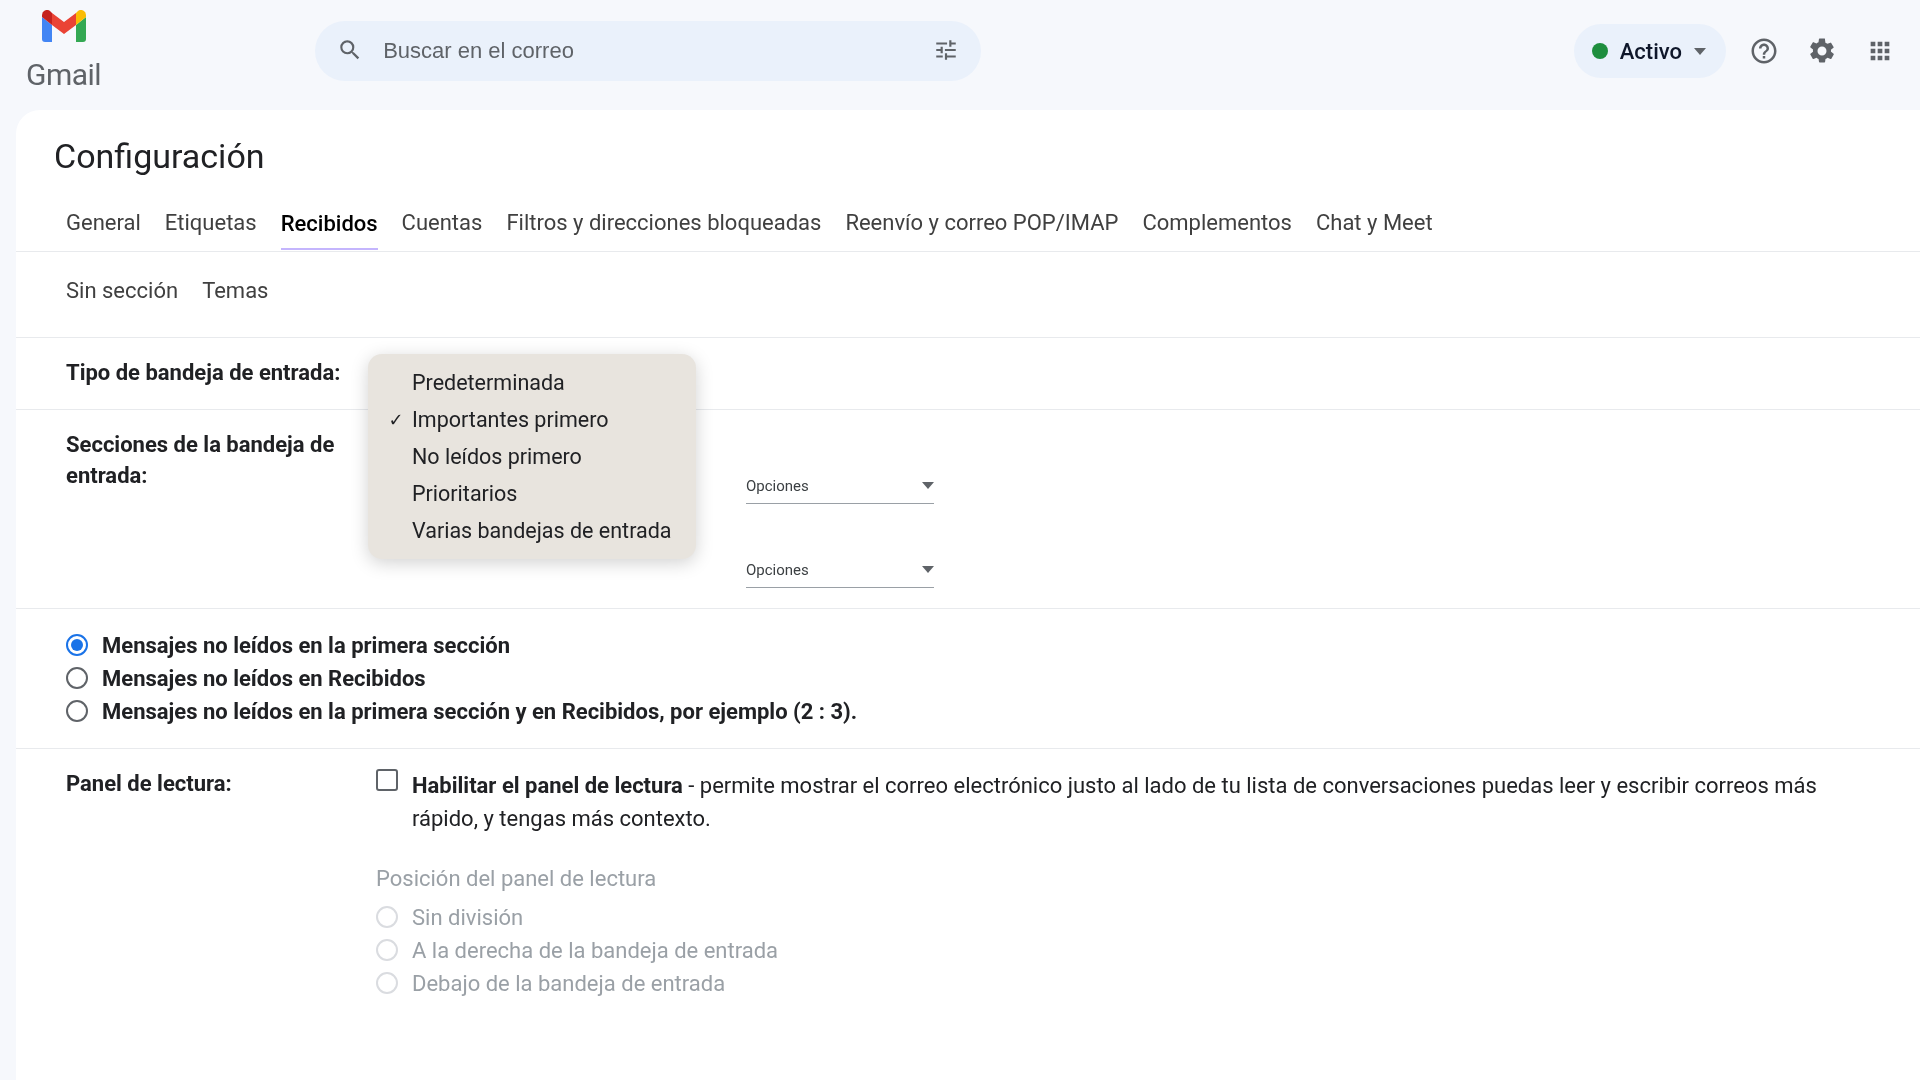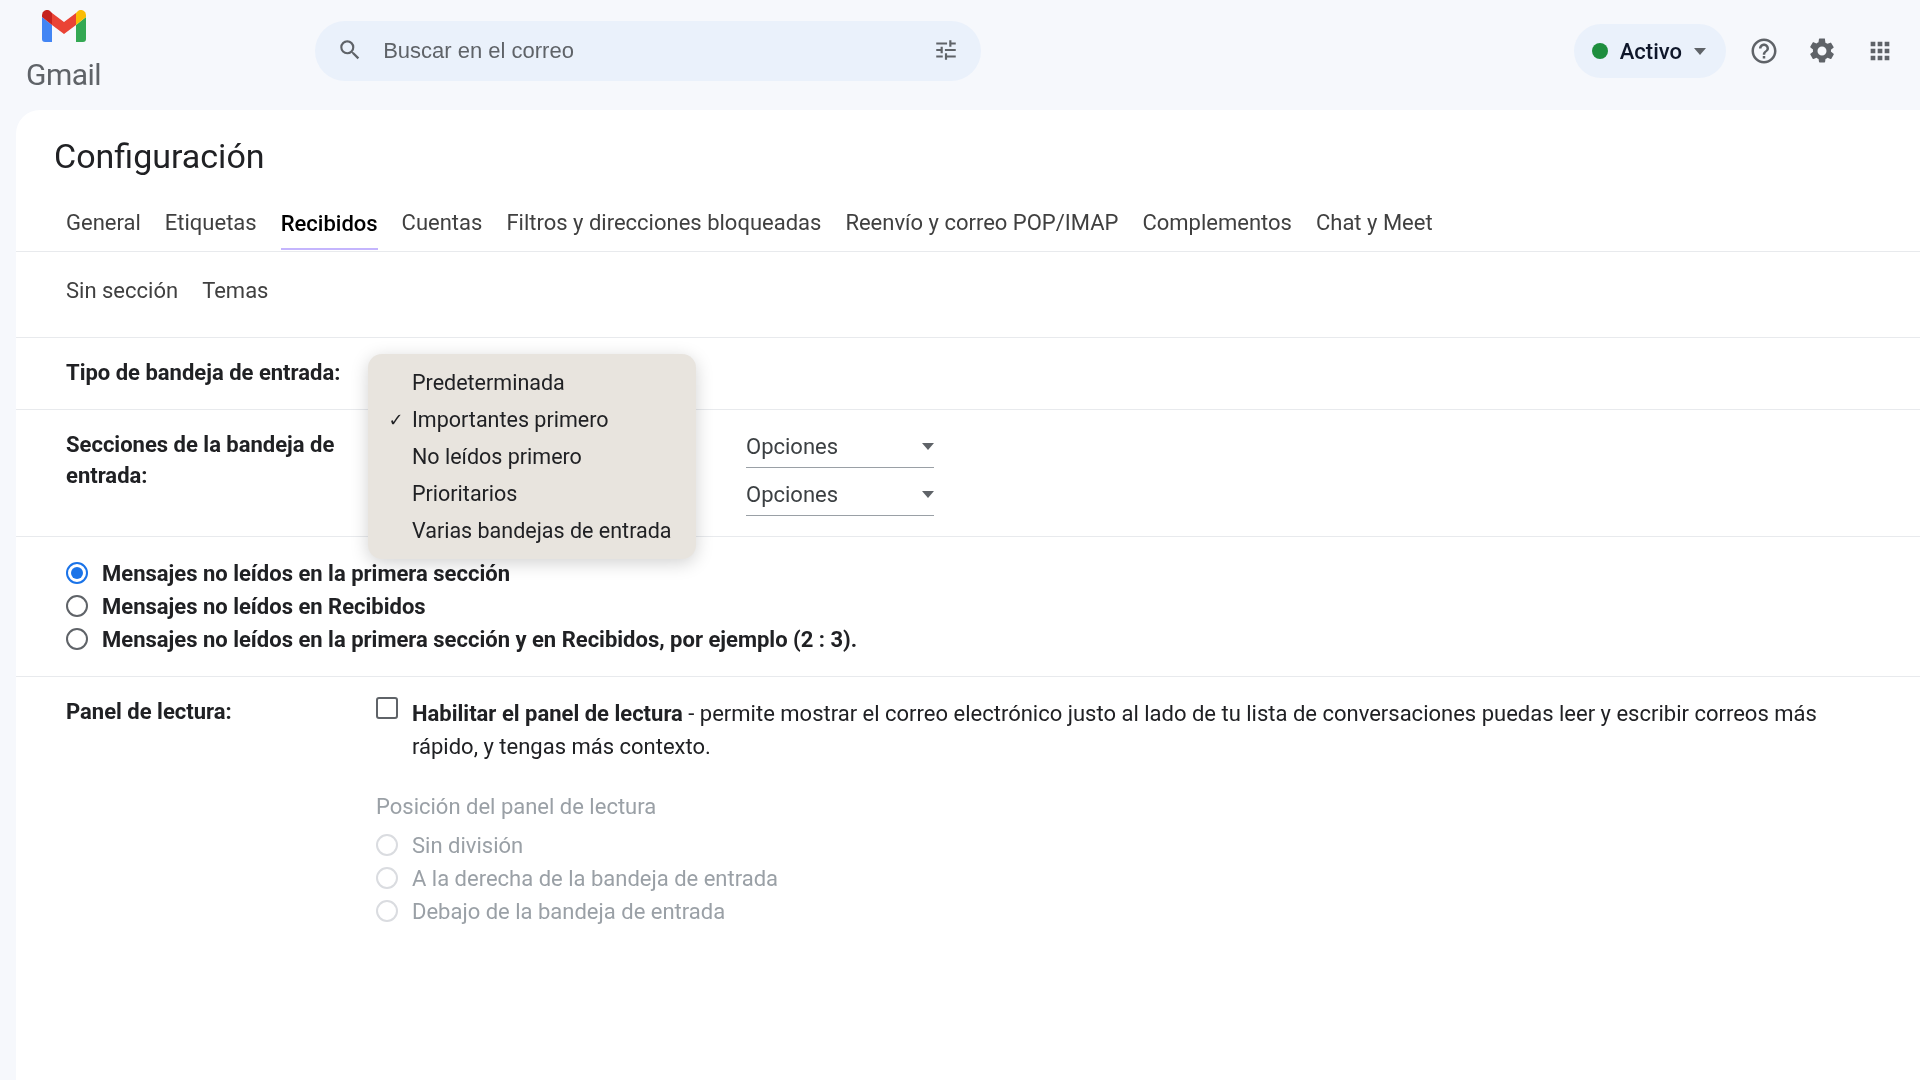--- a/index.html
+++ b/index.html
@@ -153,23 +153,24 @@
   .setting-body {
     flex: 1;
   }
   .opt-select {
     display: inline-flex;
     align-items: center;
     justify-content: space-between;
     border-bottom: 1px solid #9aa0a6;
     padding: 4px 0 8px 0;
     width: 188px;
-    font-size: 22px;
+    font-size: 15px;
     color: #3c4043;
     cursor: pointer;
+    margin-top: 43px;
   }
   .opt-select .tri {
     width: 0; height: 0;
     border-left: 6px solid transparent;
     border-right: 6px solid transparent;
     border-top: 7px solid #5f6368;
   }
   .section-list {
     display: flex;
     flex-direction: column;

